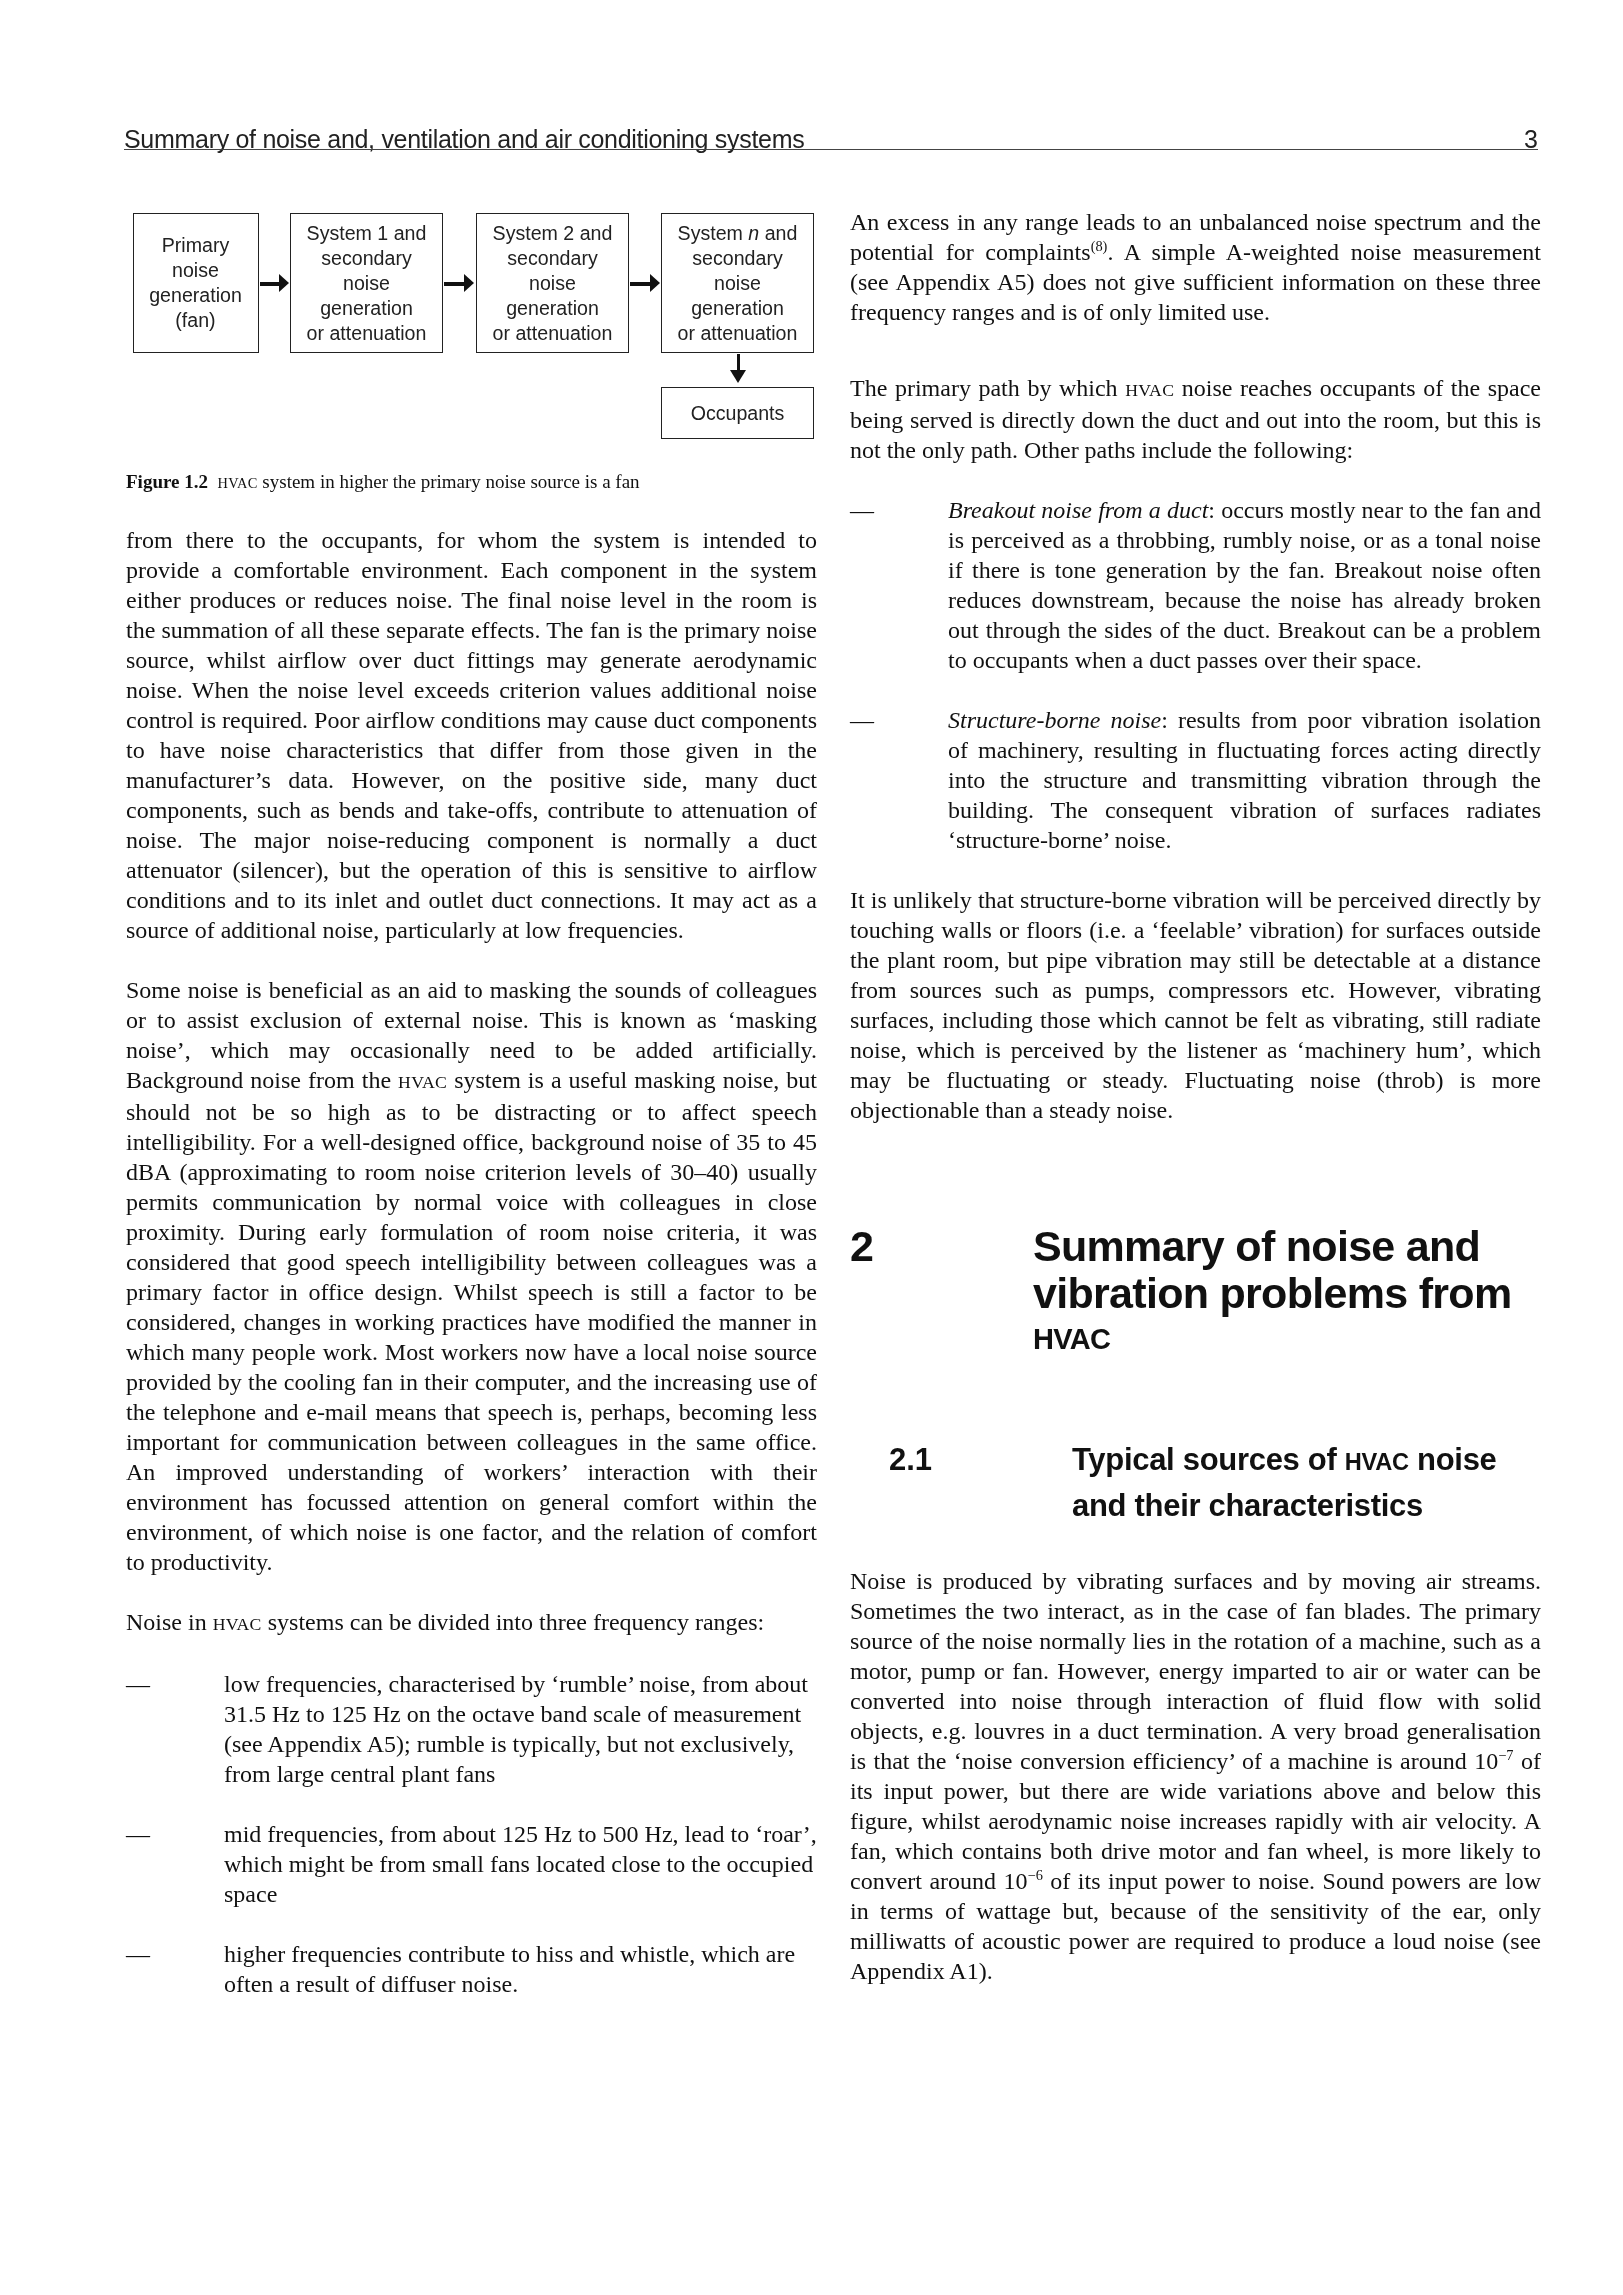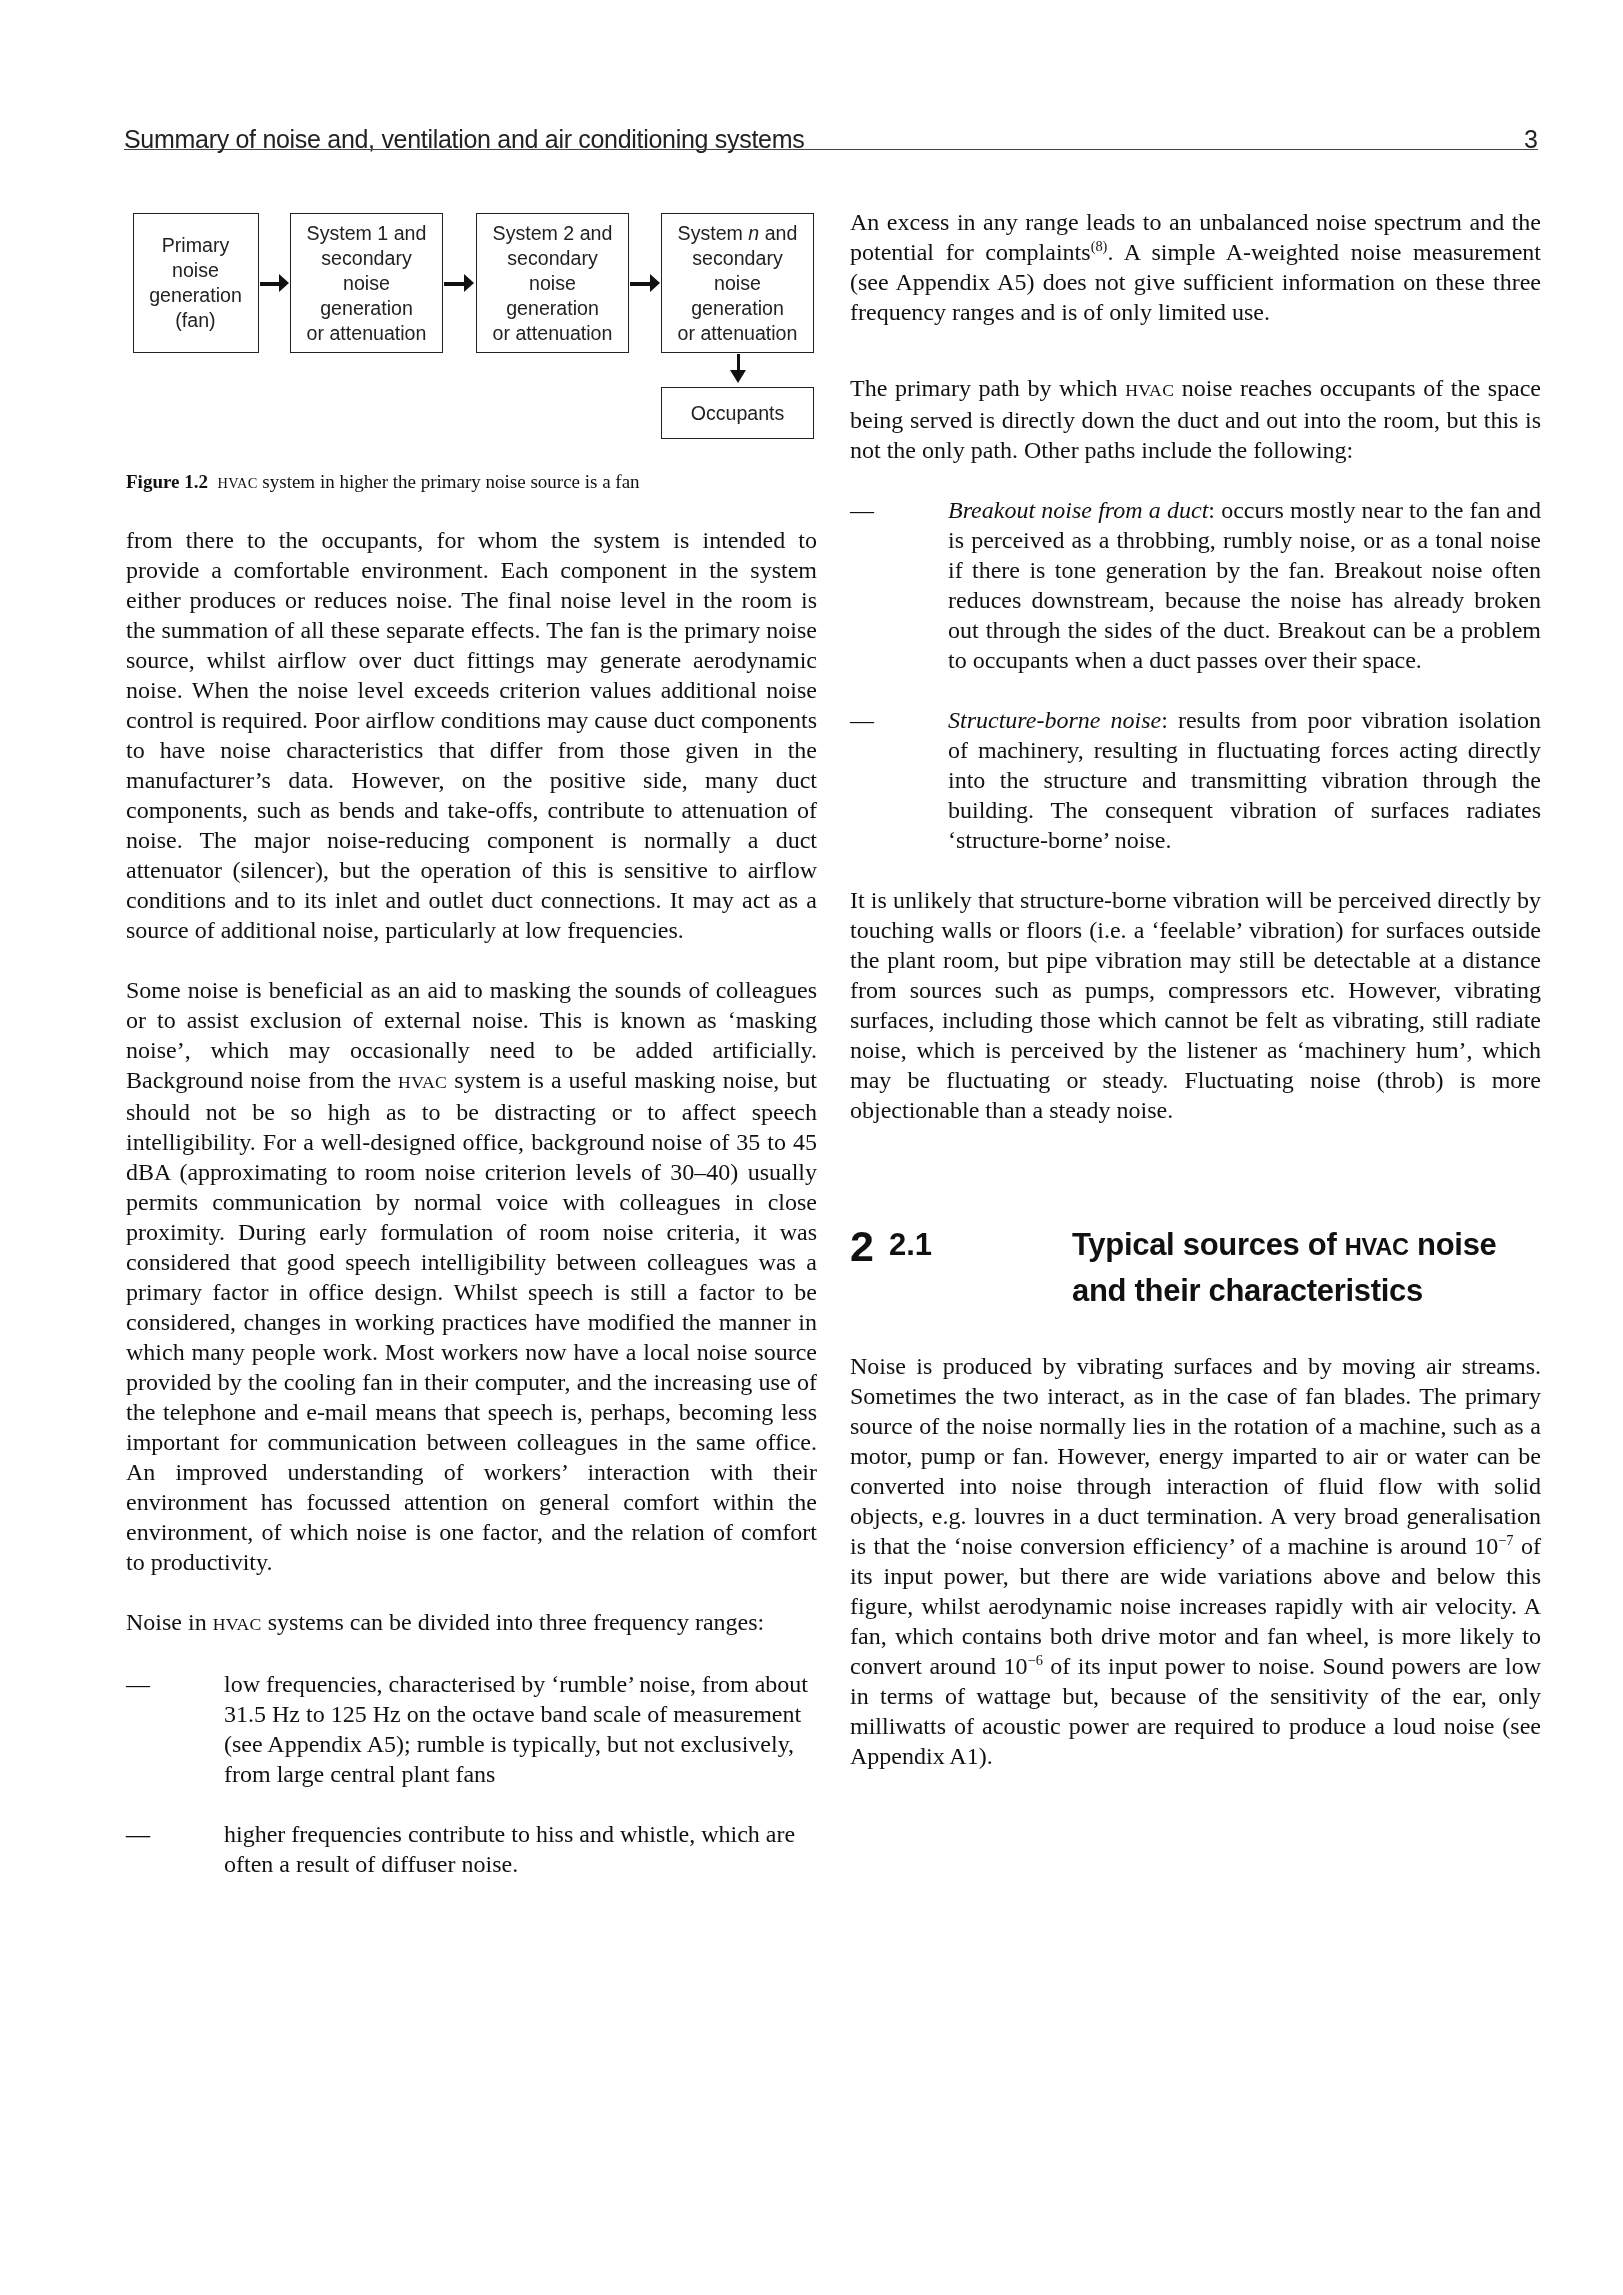--- a/index.html
+++ b/index.html
@@ -116,20 +116,21 @@
 
   <p class="body" style="margin-top:30px;"><span>Noise in </span><span class="smallcaps">HVAC</span><span> systems can be divided into three frequency ranges:</span></p>
 
   <div class="list" style="margin-top:30px;">
     <div class="litem">
       <span class="dash">—</span>
       <p class="body" style="text-align:left">low frequencies, characterised by ‘rumble’ noise, from about 31.5 Hz to 125 Hz on the octave band scale of measurement (see Appendix A5); rumble is typically, but not exclusively, from large central plant fans</p>
     </div>
     <div class="litem" style="margin-top:30px;">
       <span class="dash">—</span>
+      <p class="body" style="text-align:left">mid frequencies, from about 125 Hz to 500 Hz, lead to ‘roar’, which might be from small fans located close to the occupied space</p>
     </div>
     <div class="litem" style="margin-top:30px;">
       <span class="dash">—</span>
       <p class="body" style="text-align:left">higher frequencies contribute to hiss and whistle, which are often a result of diffuser noise.</p>
     </div>
   </div>
 </div>
 
 <div id="col-right" class="col serif">
 
@@ -145,20 +146,24 @@
     <div class="litem" style="margin-top:30px;">
       <span class="dash">—</span>
       <p class="body"><i>Structure-borne noise</i><span>: results from poor vibration isolation of machinery, resulting in fluctuating forces acting directly into the structure and transmitting vibration through the building. The consequent vibration of surfaces radiates ‘structure-borne’ noise.</span></p>
     </div>
   </div>
 
   <p class="body" style="margin-top:30px;">It is unlikely that structure-borne vibration will be perceived directly by touching walls or floors (i.e. a ‘feelable’ vibration) for surfaces outside the plant room, but pipe vibration may still be detectable at a distance from sources such as pumps, compressors etc. However, vibrating surfaces, including those which cannot be felt as vibrating, still radiate noise, which is perceived by the listener as ‘machinery hum’, which may be fluctuating or steady. Fluctuating noise (throb) is more objectionable than a steady noise.</p>
 
   <div id="h2" class="heading-row sans" style="margin-top:98px;">
     <span class="hnum">2</span>
+    <div class="htext">
+      <span>Summary of noise and vibration problems from</span>
+      <span class="hvac-sub">HVAC</span>
+    </div>
   </div>
 
   <div id="h21" class="heading-row sans" style="margin-top:79px;margin-left:39px;">
     <span class="hnum">2.1</span>
     <div class="htext"><span>Typical sources of </span><span class="smallcaps-h">HVAC</span><span> noise and their characteristics</span></div>
   </div>
 
   <p class="body" style="margin-top:39px;"><span>Noise is produced by vibrating surfaces and by moving air streams. Sometimes the two interact, as in the case of fan blades. The primary source of the noise normally lies in the rotation of a machine, such as a motor, pump or fan. However, energy imparted to air or water can be converted into noise through interaction of fluid flow with solid objects, e.g. louvres in a duct termination. A very broad generalisation is that the ‘noise conversion efficiency’ of a machine is around 10</span><sup>−7</sup><span> of its input power, but there are wide variations above and below this figure, whilst aerodynamic noise increases rapidly with air velocity. A fan, which contains both drive motor and fan wheel, is more likely to convert around 10</span><sup>−6</sup><span> of its input power to noise. Sound powers are low in terms of wattage but, because of the sensitivity of the ear, only milliwatts of acoustic power are required to produce a loud noise (see Appendix A1).</span></p>
 </div>
 

